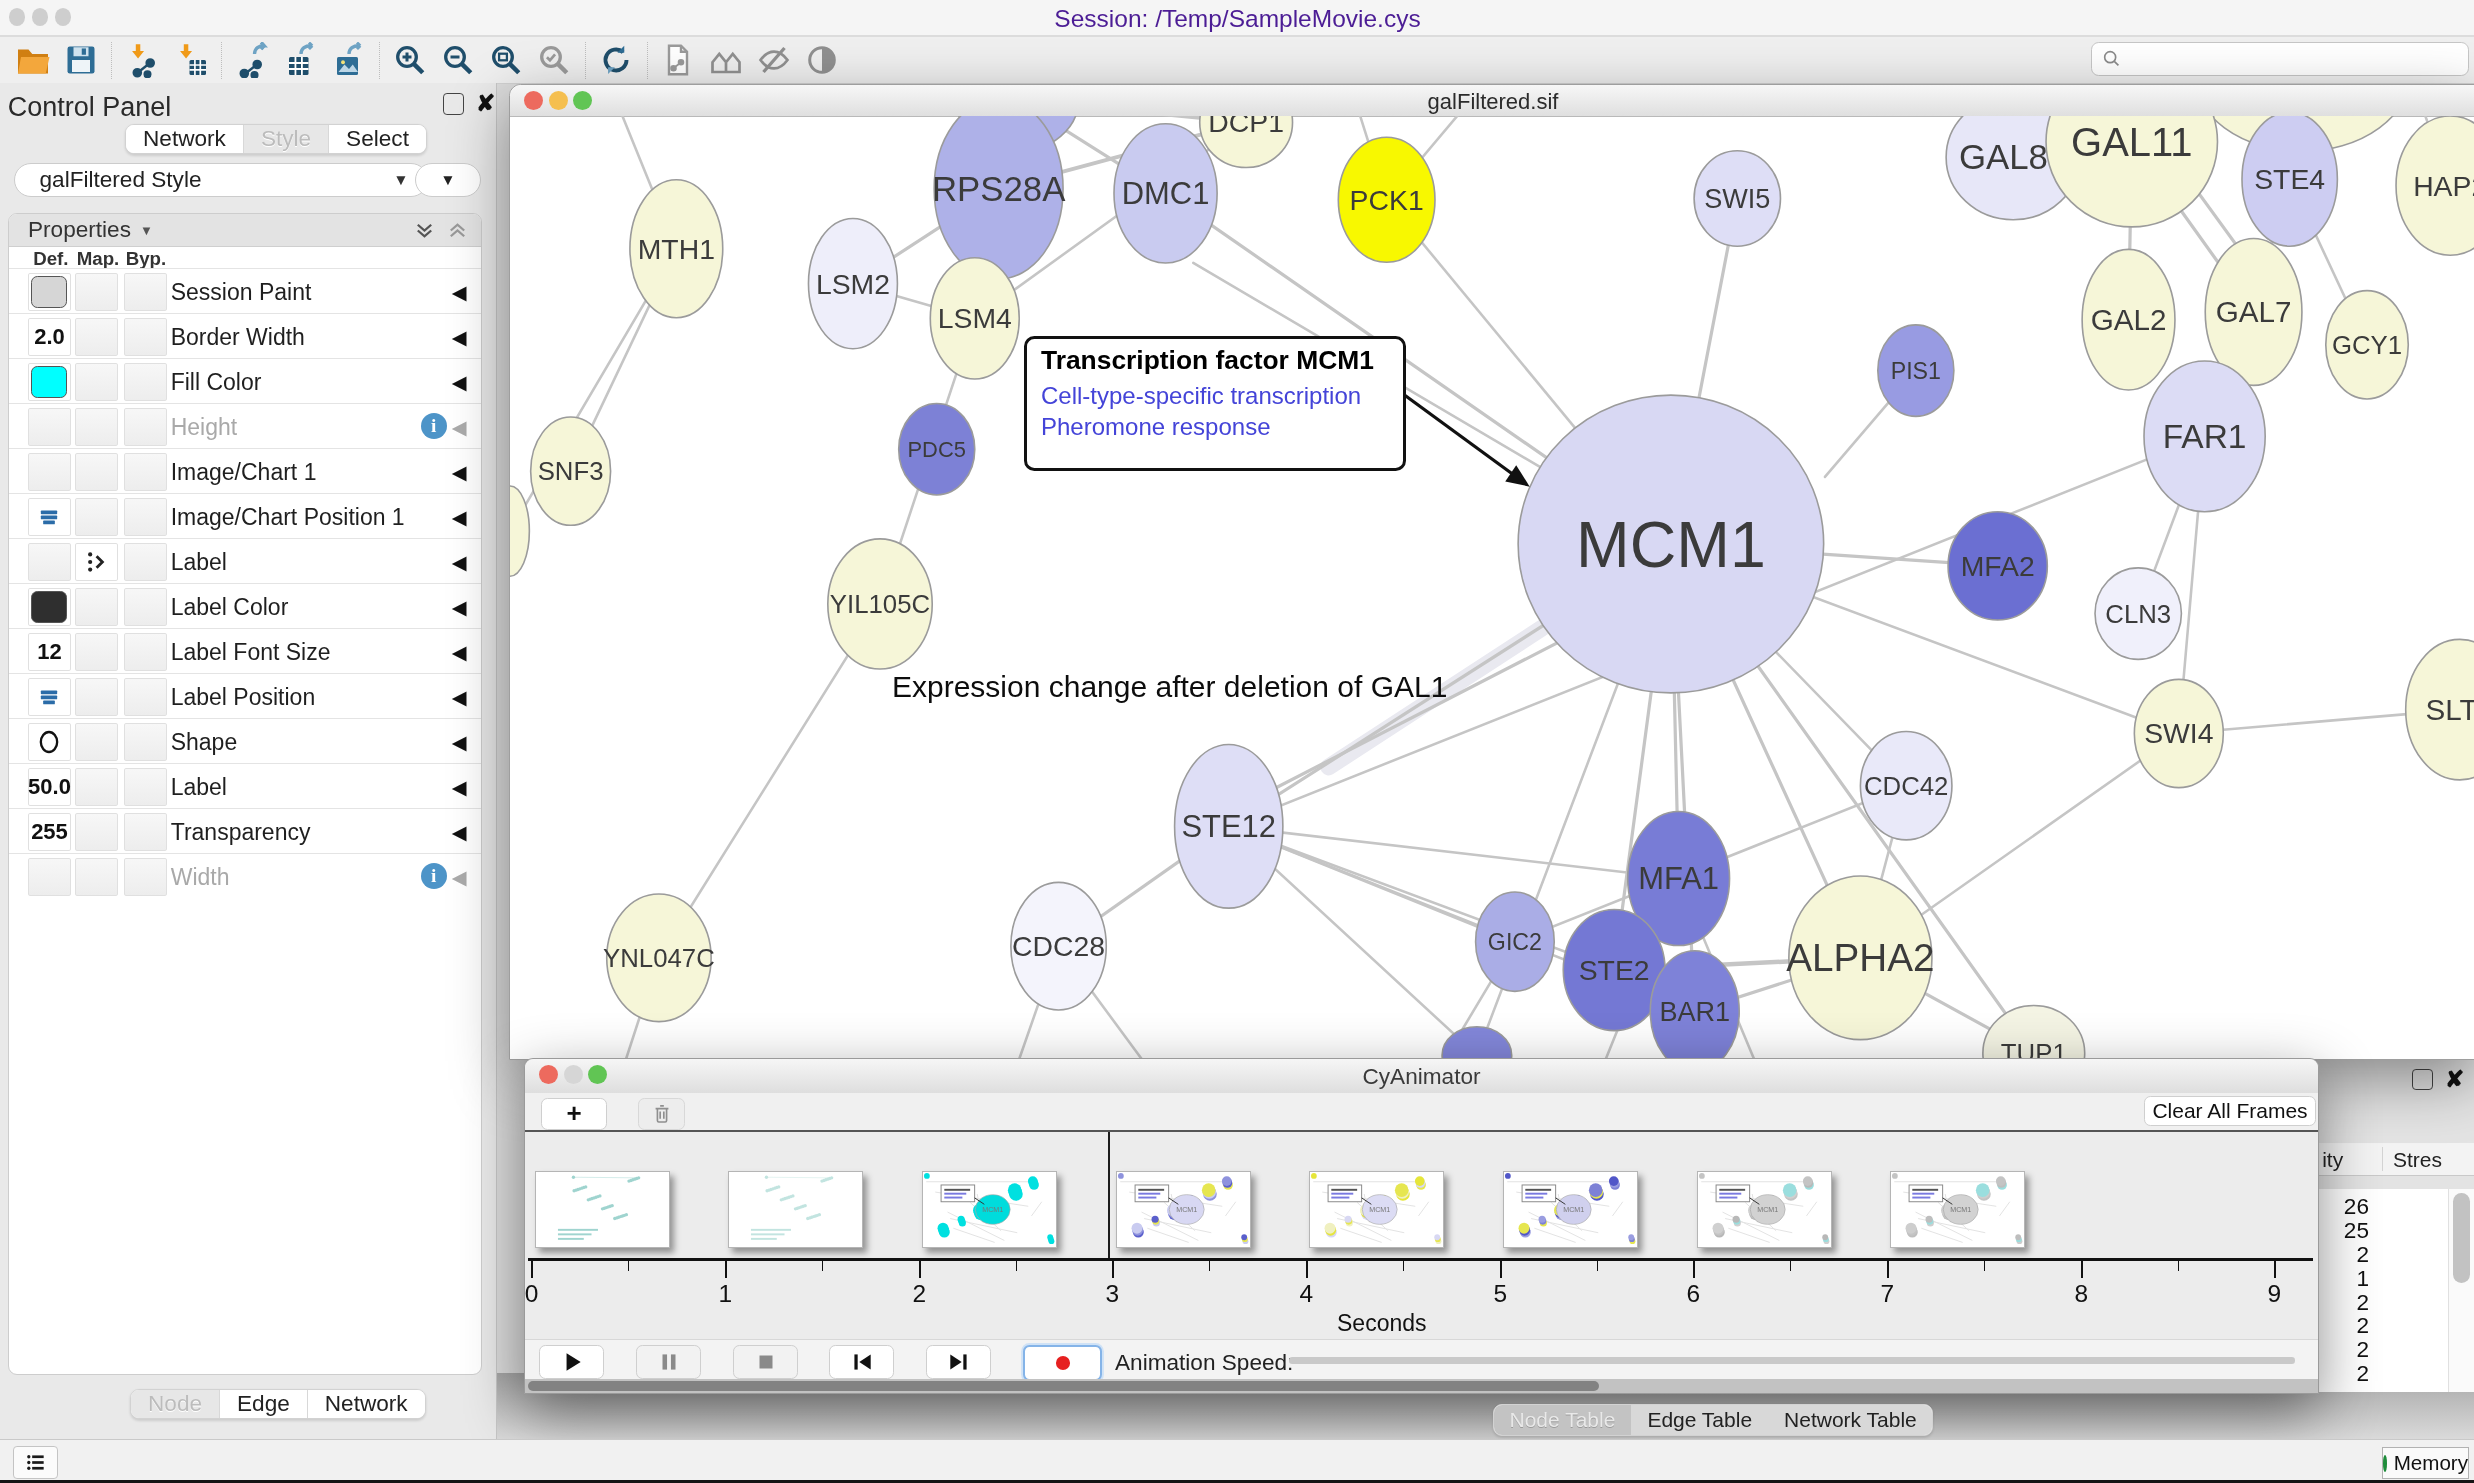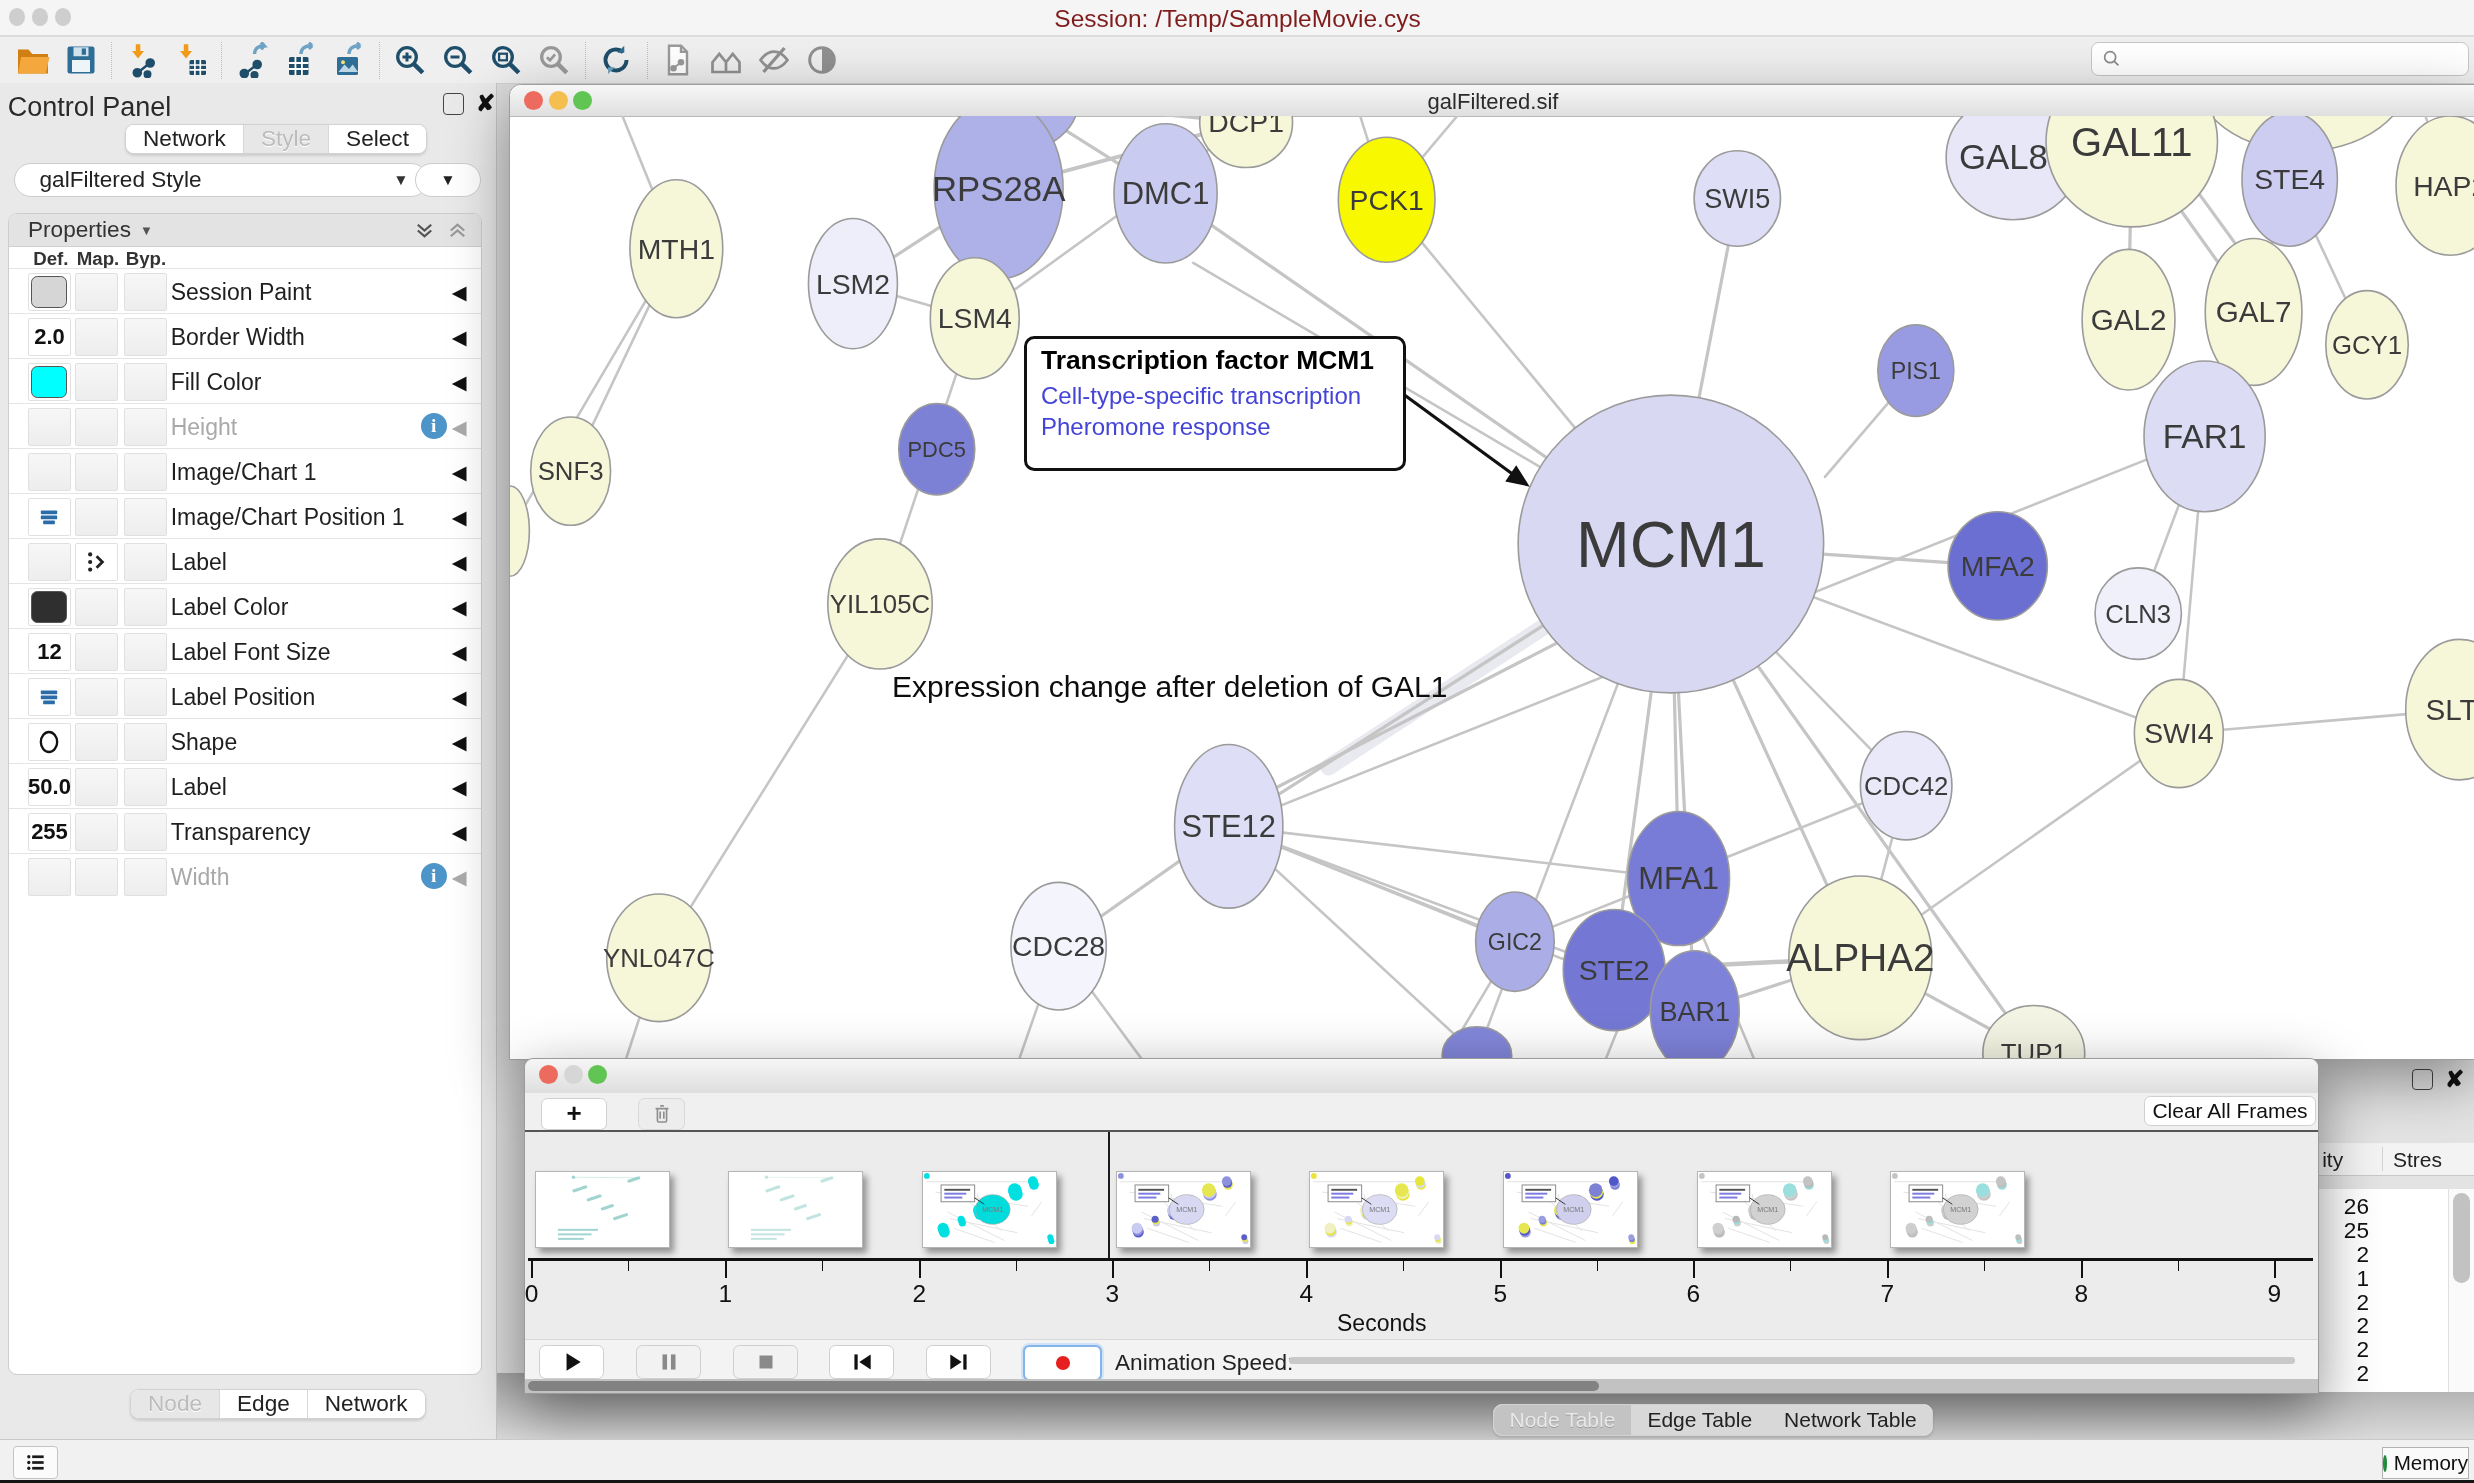--- a/index.html
+++ b/index.html
@@ -1,21 +1,21 @@
 <!DOCTYPE html>
 <html style="font-size:10.3px"><head>
 <meta charset="utf-8">
 <style>
   html,body{margin:0;padding:0;width:2475px;height:1484px;overflow:hidden;background:#dcdcdc;
     font-family:"Liberation Sans",sans-serif;-webkit-font-smoothing:antialiased;}
   .abs{position:absolute;}
   
   #menubar{left:0;top:0;width:2475px;height:35px;background:#f5f5f5;border-bottom:1.3px solid #dcdcdc;}
   .mlight{top:8.4px;width:16px;height:17.4px;border-radius:50%;background:#cecece;}
-  #menu-title{left:0;top:5.2px;width:2475px;text-align:center;font-size:24.5px;color:#7f1d1d;}
+  #menu-title{left:0;top:5.2px;width:2475px;text-align:center;font-size:24.5px;color:#4c1d95;}
   #toolbar{left:0;top:37px;width:2475px;height:46px;background:#efefef;border-bottom:1.3px solid #d2d2d2;}
   #toolbar-icons{position:absolute;left:9px;top:0;height:46px;display:flex;align-items:center;}
   .tbicon{width:48px;height:41px;display:flex;align-items:center;justify-content:center;}
   .tbicon svg{width:36px;height:36px;}
   .tbsep{width:0;height:37px;border-left:1.9px dotted #bdbdbd;margin:0 6.4px;}
   #search-box{left:2091px;top:5.2px;width:376px;height:32px;background:#fff;border:1.3px solid #c6c6c6;border-radius:7.7px;display:flex;align-items:center;}
   #search-box svg{width:22px;height:22px;margin-left:9px;}
   #search-box input{border:none;outline:none;font-size:20.6px;flex:1;background:transparent;height:26px;}
   
   #control-panel{left:0;top:83px;width:496px;height:1356px;background:#e9e9e9;border-right:1.3px solid #c6c6c6;}
@@ -634,20 +634,21 @@
     <div class="l">Pheromone response</div>
   </div>
   <div id="net-caption" class="abs">Expression change after deletion of GAL1</div>
 </div>
 
 <div id="cyanimator" class="abs">
   <div id="cy-titlebar" class="abs">
     <div class="tlight abs" style="left:14px;background:#ed6a5e"></div>
     <div class="tlight abs" style="left:39px;background:#d6d6d6"></div>
     <div class="tlight abs" style="left:63px;background:#61c554"></div>
+    <div id="cy-title" class="abs">CyAnimator</div>
   </div>
   <div id="cy-toolbar" class="abs">
     <div id="cy-add" class="abs">+</div>
     <div id="cy-del" class="abs">
       <svg width="22" height="24.5" viewBox="0 0 24 24">
           <path d="M7 7h10v13a1.5 1.5 0 0 1-1.5 1.5h-7A1.5 1.5 0 0 1 7 20zM5 7h14M10 4h4M10 10v8M14 10v8" fill="none" stroke="#8f8f8f" stroke-width="1.8"></path>
         </svg>
     </div>
     <div id="cy-clear" class="abs">Clear All Frames</div>
   </div>

